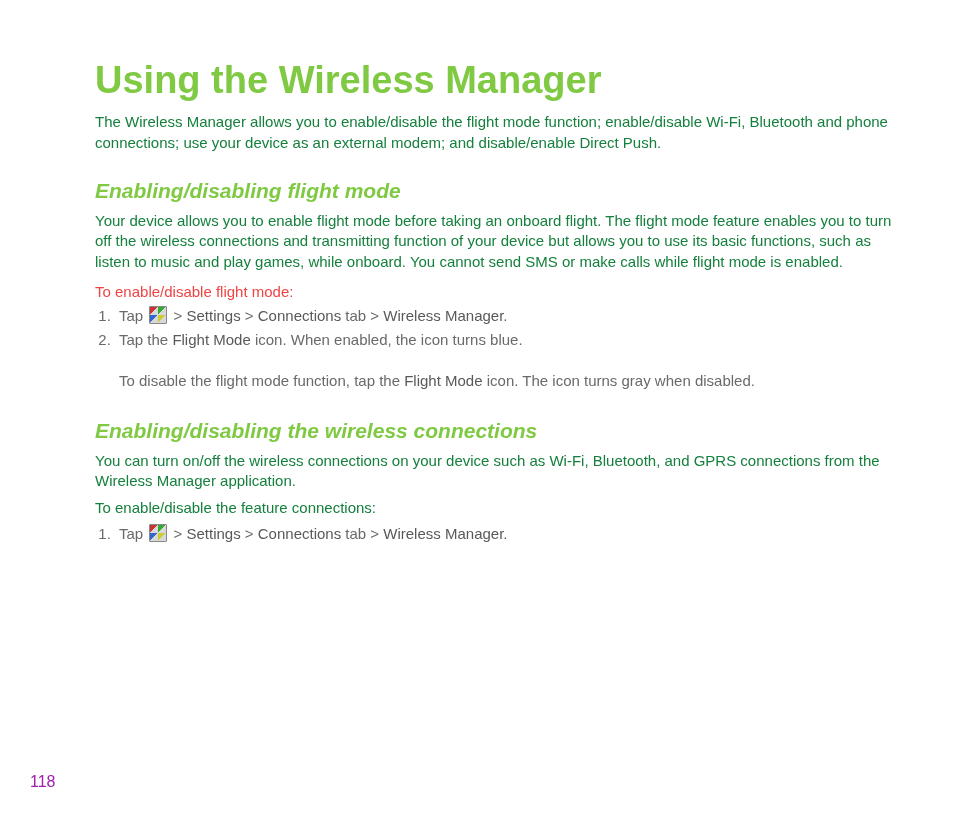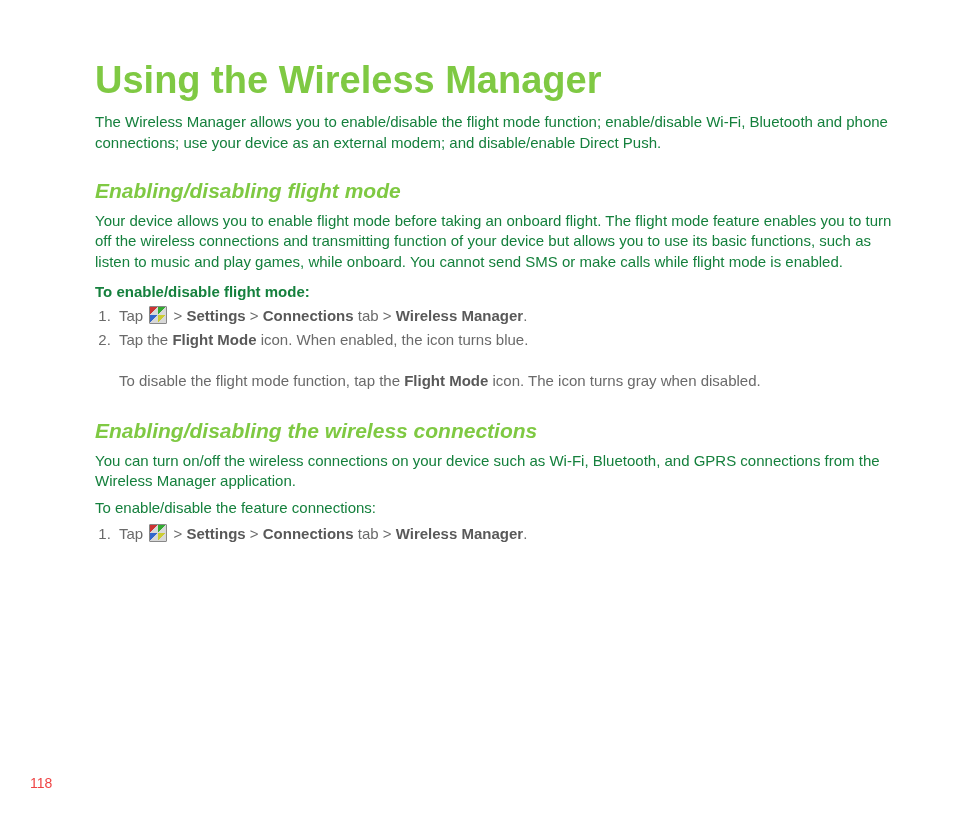--- a/index.html
+++ b/index.html
@@ -28,39 +28,39 @@
       font-style: italic;
     }
     .h2.extra-top {
       margin-top: 26px;
     }
     .para {
       margin: 0 0 6px 0;
       color: #15803d;
     }
     .bold-label {
-      font-weight: bold;
-      color: #15803d;
+      font-weight: normal;
+      color: #ef4444;
       margin: 10px 0 4px 0;
     }
     ol.steps {
       margin: 0;
       padding: 0 0 0 20px;
       color: #6a6a6a;
     }
     ol.steps li {
       margin: 4px 0;
       padding-left: 4px;
     }
     .step-sub {
       margin: 20px 0 4px 24px;
       color: #6a6a6a;
     }
     .b {
-      font-weight: bold;
+      font-weight: normal;
       color: #595959;
     }
     .start-icon {
       display: inline-block;
       width: 16px;
       height: 16px;
       vertical-align: -3px;
       border: 1px solid #888;
       border-radius: 1px;
       background:
@@ -68,22 +68,22 @@
         linear-gradient(to bottom right, #3a3 0 50%, transparent 50%) 8px 0/8px 8px no-repeat,
         linear-gradient(to bottom right, #36c 0 50%, transparent 50%) 0 8px/8px 8px no-repeat,
         linear-gradient(to bottom right, #cc3 0 50%, transparent 50%) 8px 8px/8px 8px no-repeat,
         #d8d8d8;
       margin: 0 2px;
     }
     .page-number {
       position: absolute;
       left: 30px;
       bottom: 30px;
-      font-size: 14px;
-      color: #ef4444;
+      font-size: 16px;
+      color: #a21caf;
     }
   </style>
 </head>
 <body>
 
 <div class="h1">Using the Wireless Manager</div>
 <div class="para">The Wireless Manager allows you to enable/disable the flight mode function; enable/disable Wi-Fi, Bluetooth and phone connections; use your device as an external modem; and disable/enable Direct Push.</div>
 
 <div class="h2">Enabling/disabling flight mode</div>
 <div class="para">Your device allows you to enable flight mode before taking an onboard flight. The flight mode feature enables you to turn off the wireless connections and transmitting function of your device but allows you to use its basic functions, such as listen to music and play games, while onboard. You cannot send SMS or make calls while flight mode is enabled.</div>

